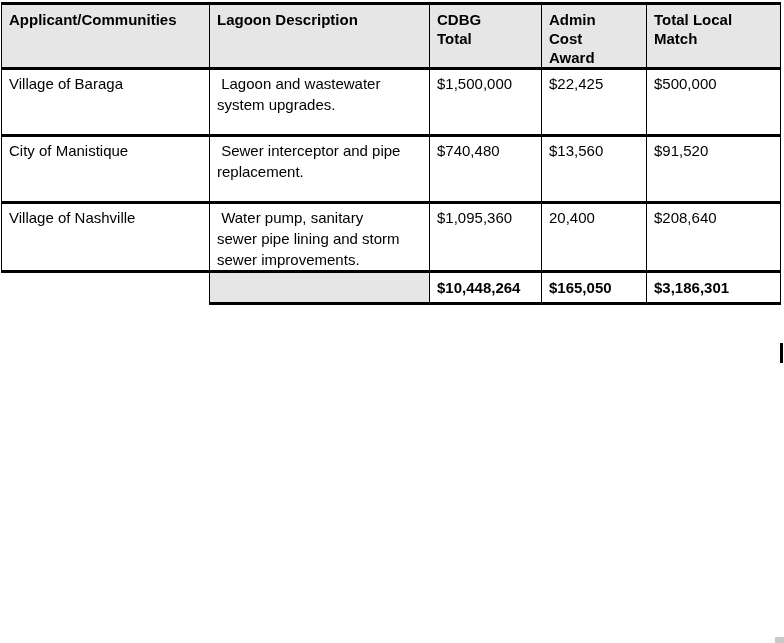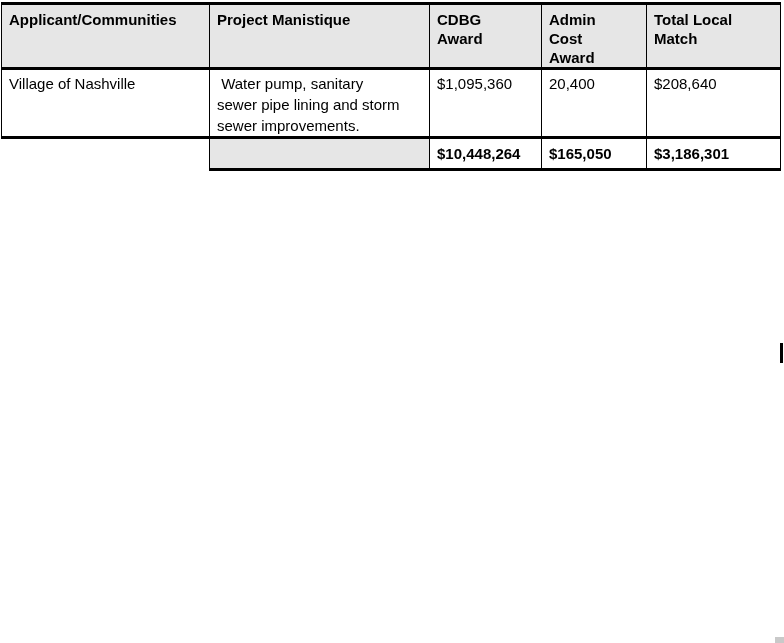--- a/index.html
+++ b/index.html
@@ -80,34 +80,50 @@
   <colgroup>
     <col style="width:208px">
     <col style="width:220px">
     <col style="width:112px">
     <col style="width:105px">
     <col style="width:134px">
   </colgroup>
   <tbody>
     <tr class="header-row">
       <th>Applicant/Communities</th>
-      <th>Project Manistique</th>
+      <th>Lagoon Description</th>
       <th>CDBG
-Award</th>
+Total</th>
       <th>Admin
 Cost
 Award</th>
       <th>Total Local
 Match</th>
     </tr>
 
+    <tr class="data-row">
+      <td>Village of Baraga</td>
+      <td> Lagoon and wastewater
+system upgrades.</td>
+      <td>$1,500,000</td>
+      <td>$22,425</td>
+      <td>$500,000</td>
+    </tr>
 
 
 
 
+    <tr class="data-row">
+      <td>City of Manistique</td>
+      <td> Sewer interceptor and pipe
+replacement.</td>
+      <td>$740,480</td>
+      <td>$13,560</td>
+      <td>$91,520</td>
+    </tr>
 
 
     <tr class="data-row">
       <td>Village of Nashville</td>
       <td> Water pump, sanitary
 sewer pipe lining and storm
 sewer improvements.</td>
       <td>$1,095,360</td>
       <td>20,400</td>
       <td>$208,640</td>

